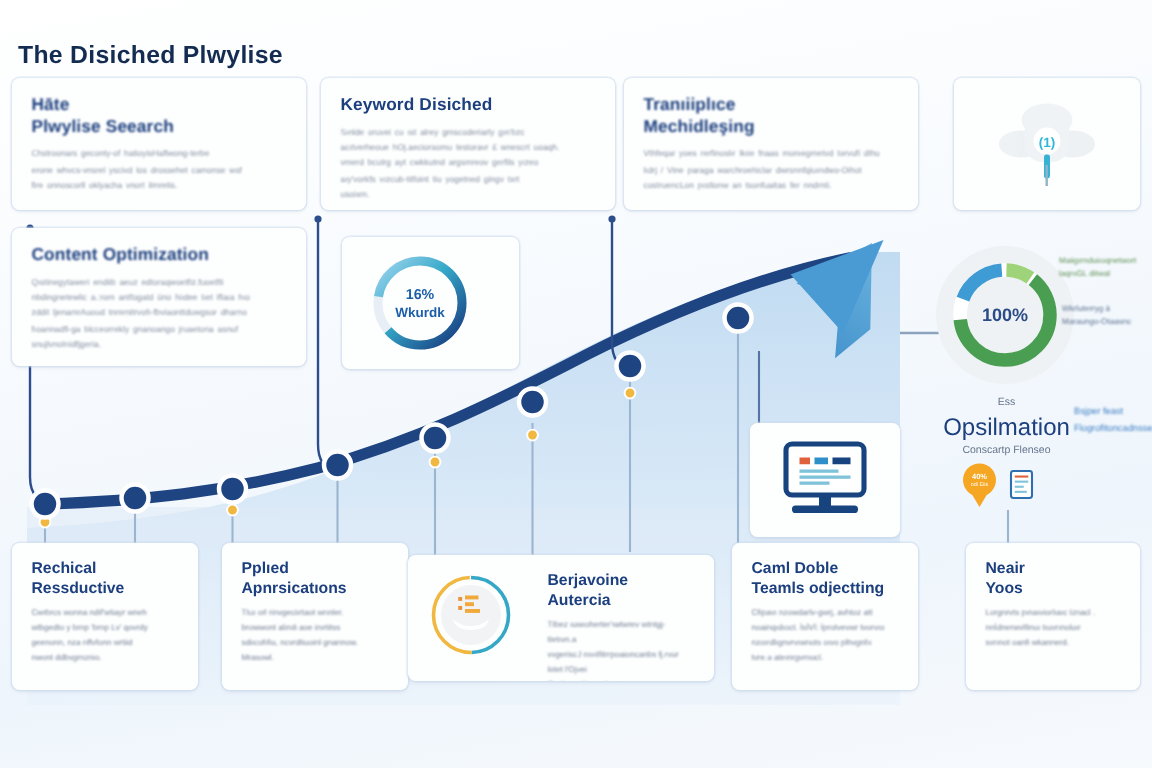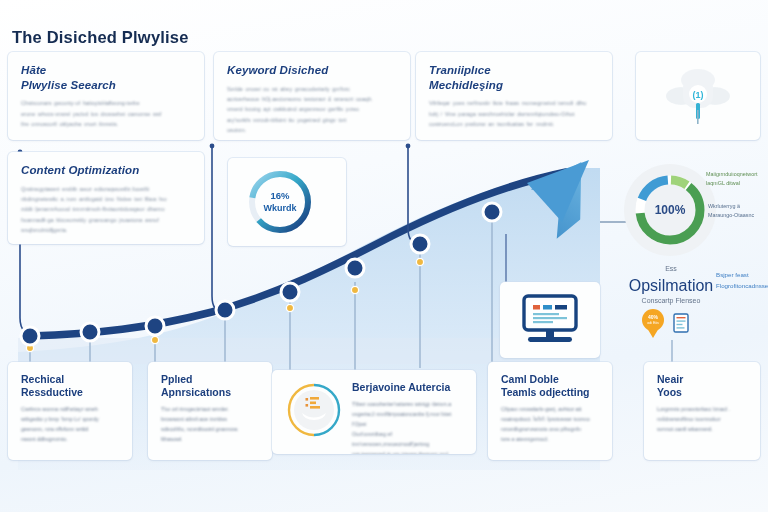--- a/index.html
+++ b/index.html
@@ -35,21 +35,20 @@
     box-shadow: 0 1px 3px rgba(30,60,110,.07), 0 0 0 1px rgba(210,224,240,.55);
     padding: 11px 13px;
     overflow: hidden;
   }
   .card-title {
     color: #1c3f7e; font-weight: bold;
     font-size: 11.5px; line-height: 1.28;
     letter-spacing: .1px;
     white-space: pre-line;
     margin-bottom: 6px;
-    font-style: italic;
   }
   .card-body {
     font-size: 5.6px; line-height: 1.85;
     color: #6f7d92;
     filter: blur(.8px);
     opacity: .85;
     white-space: pre-line;
     word-spacing: 1px;
   }
 
@@ -67,21 +66,21 @@
   #card-content    { left: 8px;   top: 152px; width: 196px; height: 92px; }
   #card-donut      { left: 228px; top: 158px; width: 118px; height: 88px;
                      display: flex; align-items: center; justify-content: flex-start; }
   #card-laptop     { left: 500px; top: 282px; width: 100px; height: 76px;
                      display: flex; align-items: center; justify-content: center; }
 
   
   #card-rechical   { left: 8px;   top: 362px; width: 124px; height: 98px; }
   #card-pplied     { left: 148px; top: 362px; width: 124px; height: 98px; }
   #card-benjavoine { left: 272px; top: 370px; width: 204px; height: 84px;
-                     display: flex; gap: 9px; align-items: flex-start; }
+                     display: flex; gap: 22px; align-items: flex-start; }
   #card-camldoble  { left: 488px; top: 362px; width: 124px; height: 98px; }
   #card-neair      { left: 644px; top: 362px; width: 116px; height: 98px; }
 
   
   #gauge-group {
     position: absolute; left: 620px; top: 160px;
     width: 148px; height: 180px;
   }
   .gauge-legend {
     position: absolute;

